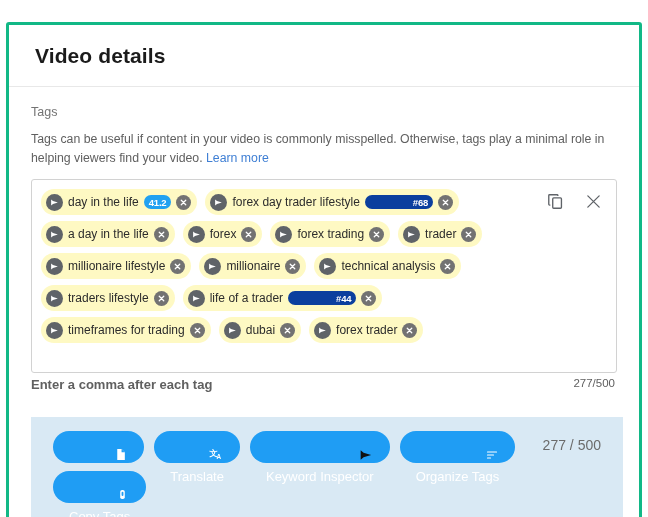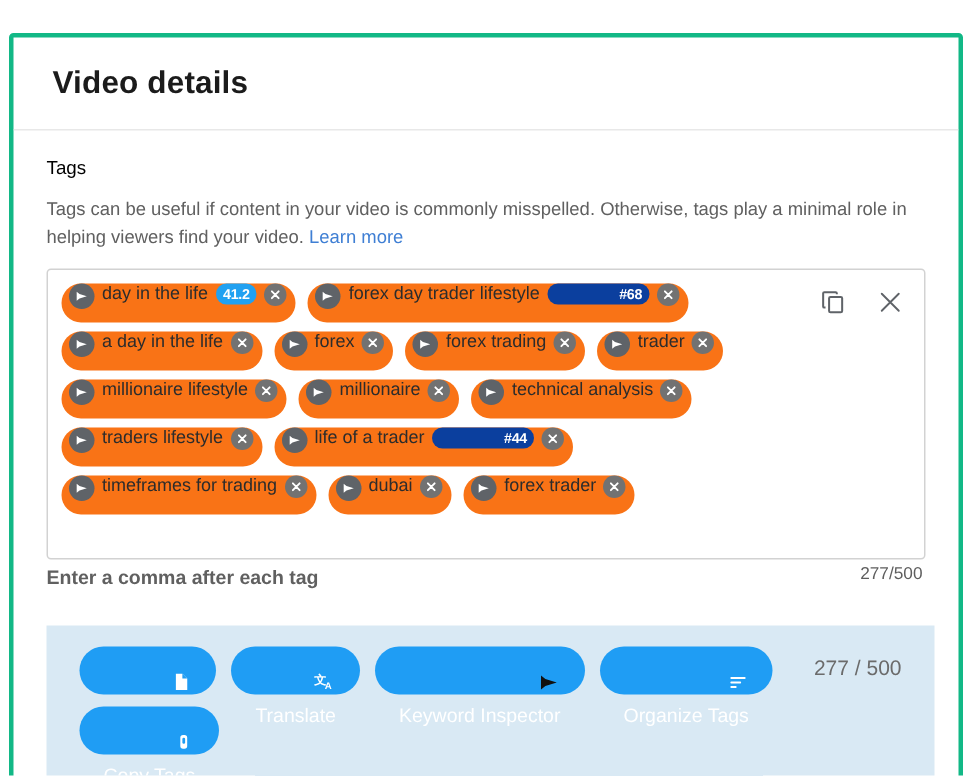--- a/index.html
+++ b/index.html
@@ -44,21 +44,21 @@
     letter-spacing: 0.1px;
   }
 
   
   #card-body {
     padding: 18px 22px 0 22px;
   }
 
   #tags-section-label {
     font-size: 12.5px;
-    color: #000000;
+    color: #737373;
     font-weight: 400;
     margin-bottom: 11px;
   }
 
   #tags-help-text {
     font-size: 12.3px;
     line-height: 1.52;
     color: #606060;
     max-width: 596px;
     margin-bottom: 12px;
@@ -82,22 +82,22 @@
   #tag-chip-list {
     display: flex;
     flex-wrap: wrap;
     align-content: flex-start;
     gap: 6px 8px;
     width: 470px;
   }
 
   .tag-chip {
     display: inline-flex;
-    align-items: flex-start;
-    background: #f97316;
+    align-items: center;
+    background: #fef9c3;
     border-radius: 14px;
     height: 26px;
     padding: 0 6px 0 5px;
     gap: 5px;
     cursor: pointer;
     white-space: nowrap;
   }
 
   .tag-play-icon {
     width: 17px;

